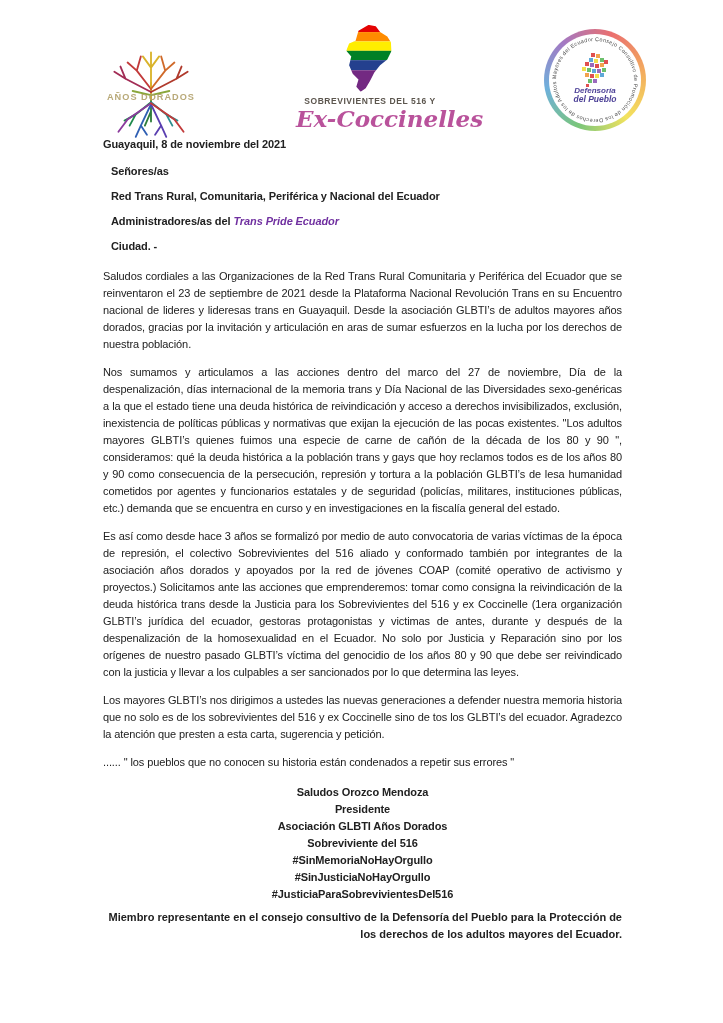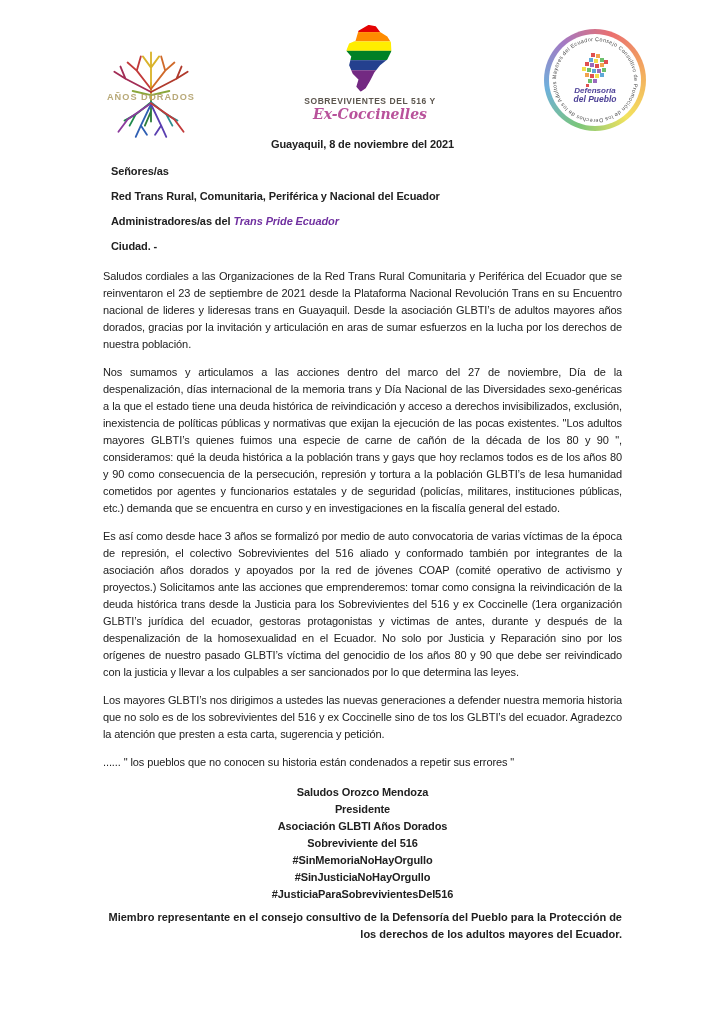--- a/index.html
+++ b/index.html
@@ -8,32 +8,32 @@
     font-family:"Liberation Sans",sans-serif;color:#212121;overflow:hidden;
     margin:0 auto;
   }
   
   .logo{position:absolute;}
   .logo-left{left:94px;top:40px;width:114px;height:102px;}
   .logo-left svg{width:100%;height:100%;display:block;}
   .logo-center{left:296px;top:22px;width:148px;height:116px;text-align:center;}
   .logo-center svg.map{width:92px;height:72px;display:block;margin:0 auto;}
   .logo-caps{font-size:8.5px;font-weight:bold;letter-spacing:.55px;color:#5c564e;margin-top:2px;white-space:nowrap;}
-  .logo-script{font-family:"DejaVu Serif",serif;font-style:italic;font-weight:bold;font-size:14px;color:#b9529b;line-height:1.05;margin-top:1px;white-space:nowrap;}
+  .logo-script{font-family:"DejaVu Serif",serif;font-style:italic;font-weight:bold;font-size:23px;color:#b9529b;line-height:1.05;margin-top:1px;white-space:nowrap;}
   .logo-right{left:543px;top:28px;width:110px;height:104px;}
   .ring{position:absolute;left:1px;top:1px;width:102px;height:102px;border-radius:50%;
     background:conic-gradient(from 20deg,#e86060,#f2a34d,#f2e04d,#6cc06c,#5fa8d8,#9a6bbd,#e86060);opacity:.9;}
   .ring::after{content:"";position:absolute;inset:5px;background:#fff;border-radius:50%;}
   .logo-right svg.badge{position:absolute;left:1px;top:1px;width:102px;height:102px;}
   
   .content{
     position:absolute;left:103px;top:136px;width:519px;
     font-size:11px;line-height:17px;letter-spacing:-.1px;text-align:justify;
   }
-  .date{text-align:center;font-weight:bold;margin:0 0 10px 0;}
+  .date{text-align:left;font-weight:bold;margin:0 0 10px 0;}
   .recipient{font-weight:bold;text-align:left;margin:0 0 13px 0;}
   .recipient div{margin:8px;}
   .purple{color:#7030a0;font-style:italic;}
   p.para{margin:0 0 11px 0;}
   p.att{margin:0 0 11px 0;text-align:justify;}
   p.quote{margin:2px 0 13px 0;text-align:left;font-weight:normal;}
   .signature{text-align:center;font-weight:bold;}
   .signature div{margin:0;}
   .footer-note{text-align:right;font-weight:bold;margin-top:6px;letter-spacing:0;}
 </style>

